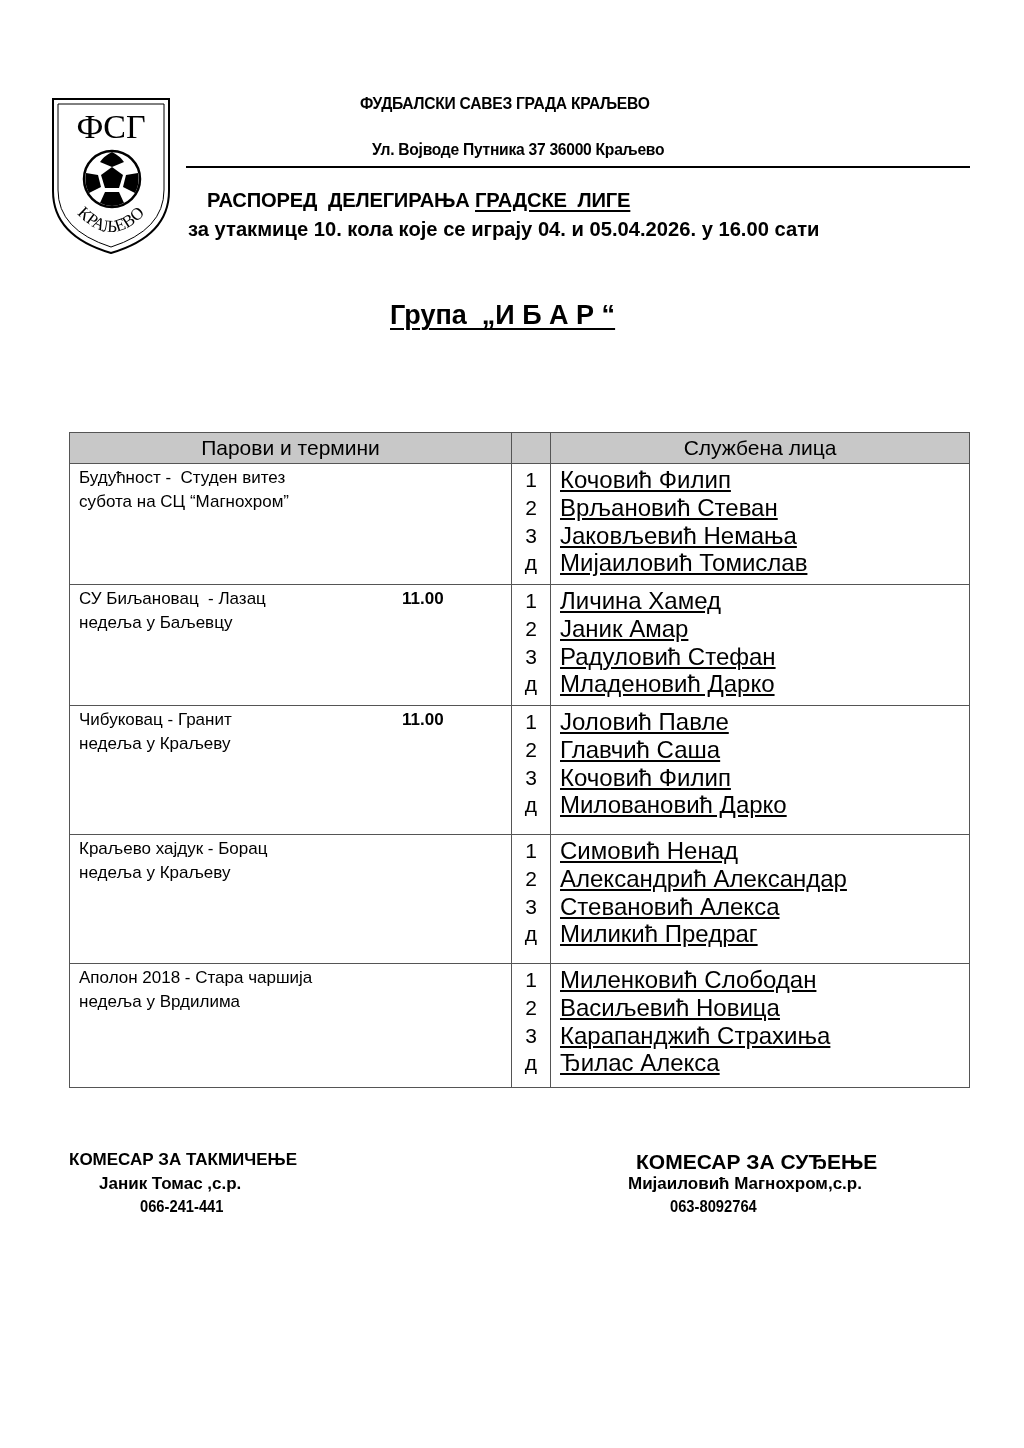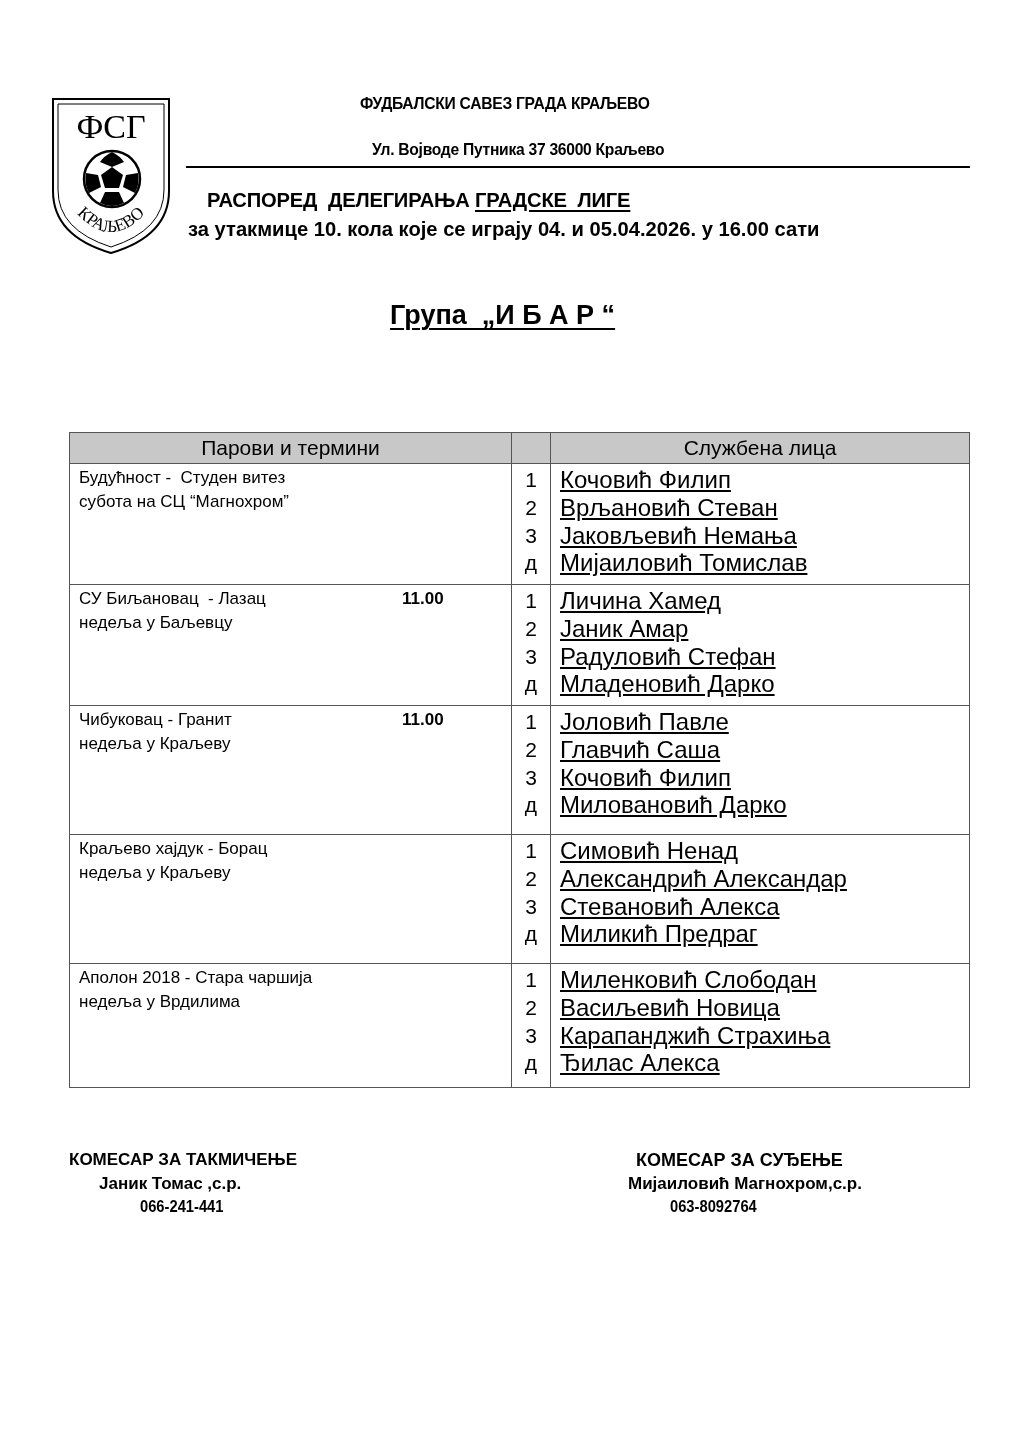--- a/index.html
+++ b/index.html
@@ -32,21 +32,21 @@
   tr.r2 td { height: 118px; }
   tr.r3 td { height: 126px; }
   tr.r4 td { height: 126px; }
   tr.r5 td { height: 121px; }
   .line { display: block; white-space: nowrap; }
 
   .sig { position: absolute; font-weight: bold; white-space: nowrap; }
   .sig-left-title { left: 69px; top: 1150px; font-size: 17px; }
   .sig-left-name { left: 99px; top: 1174px; font-size: 17px; }
   .sig-left-phone { left: 140px; top: 1198px; font-size: 16px; transform: scaleX(0.92); transform-origin: left top; }
-  .sig-right-title { left: 636px; top: 1150px; font-size: 18px; }
+  .sig-right-title { left: 636px; top: 1150px; font-size: 21px; }
   .sig-right-name { left: 628px; top: 1174px; font-size: 17px; }
   .sig-right-phone { left: 670px; top: 1198px; font-size: 16px; transform: scaleX(0.92); transform-origin: left top; }
 </style>
 </head>
 <body>
 
 <div class="logo">
   <svg width="122" height="160" viewBox="0 0 122 160">
     <path d="M3,3 L119,3 L119,95 Q119,140 61,157 Q3,140 3,95 Z" fill="#fff" stroke="#000" stroke-width="2"></path>
     <path d="M8,8 L114,8 L114,94 Q114,134 61,151 Q8,134 8,94 Z" fill="none" stroke="#000" stroke-width="1"></path>

